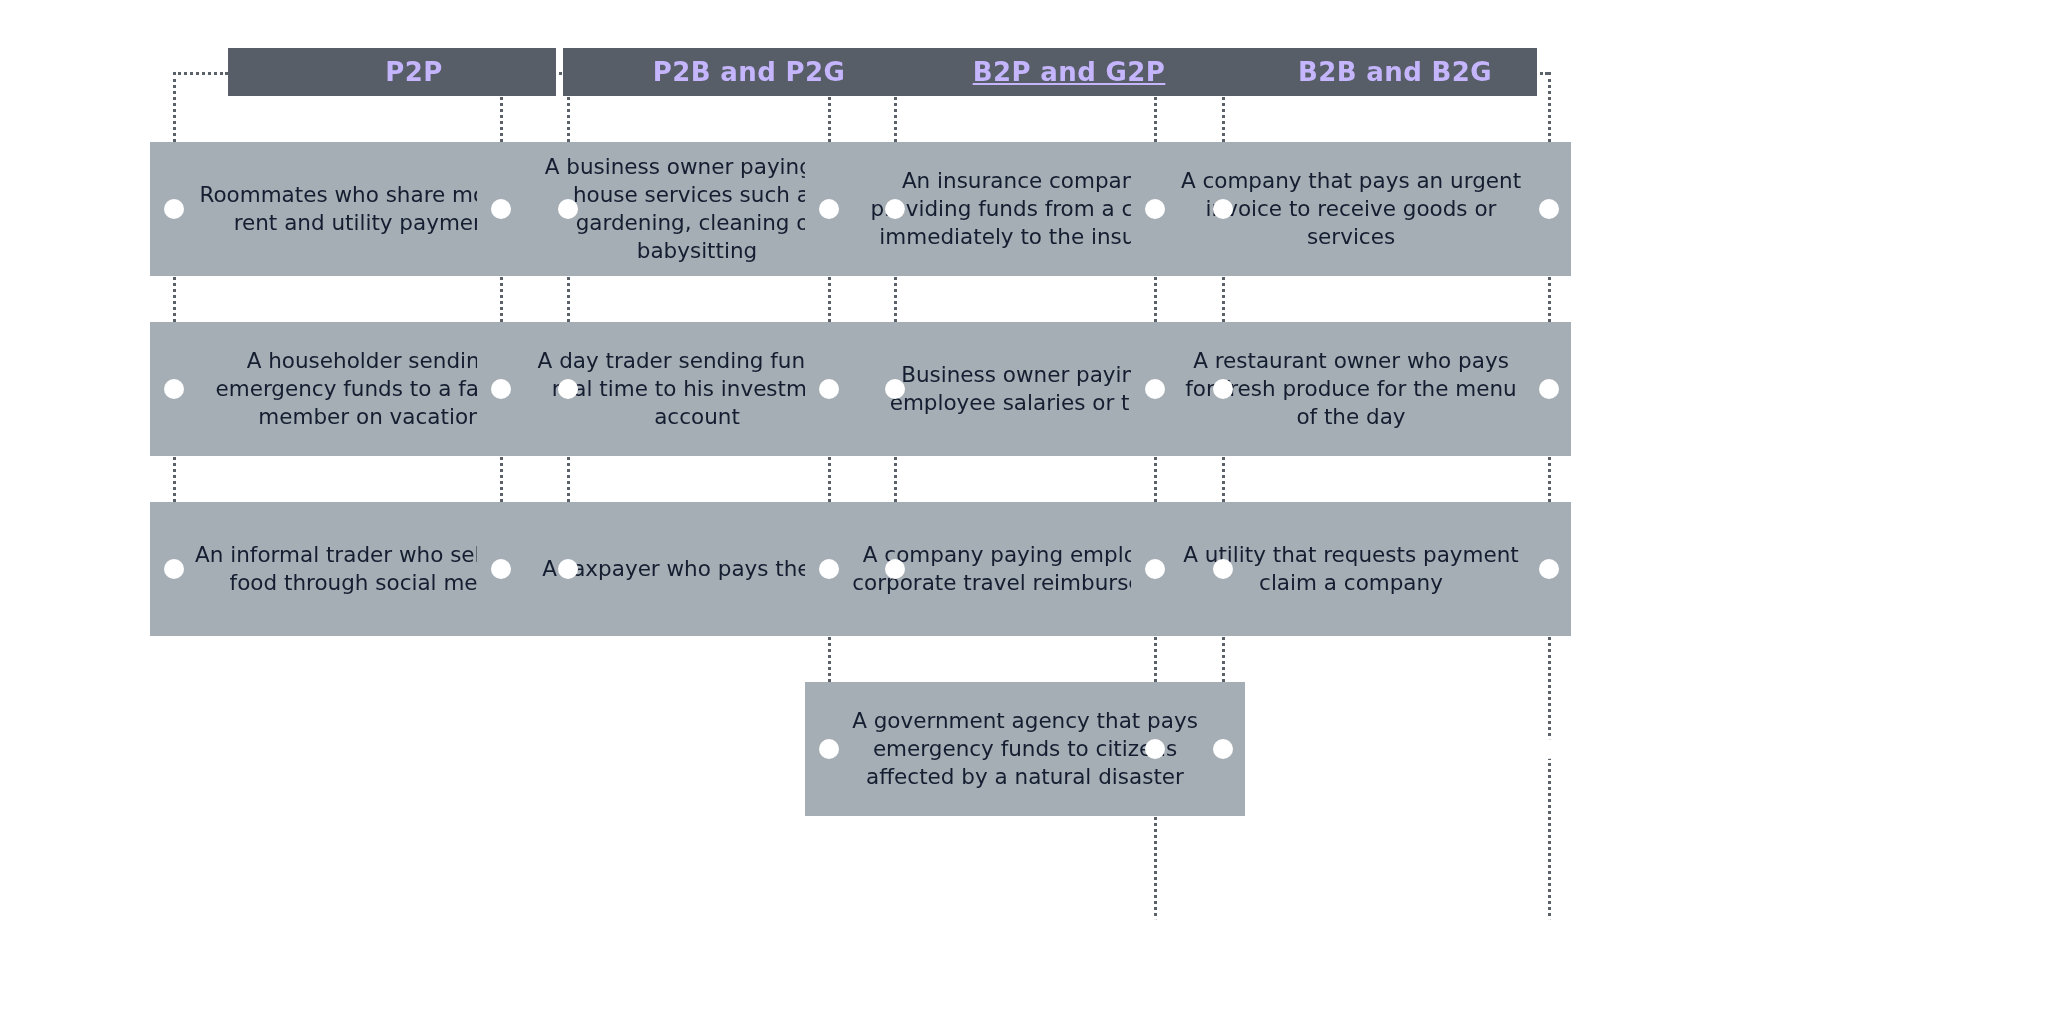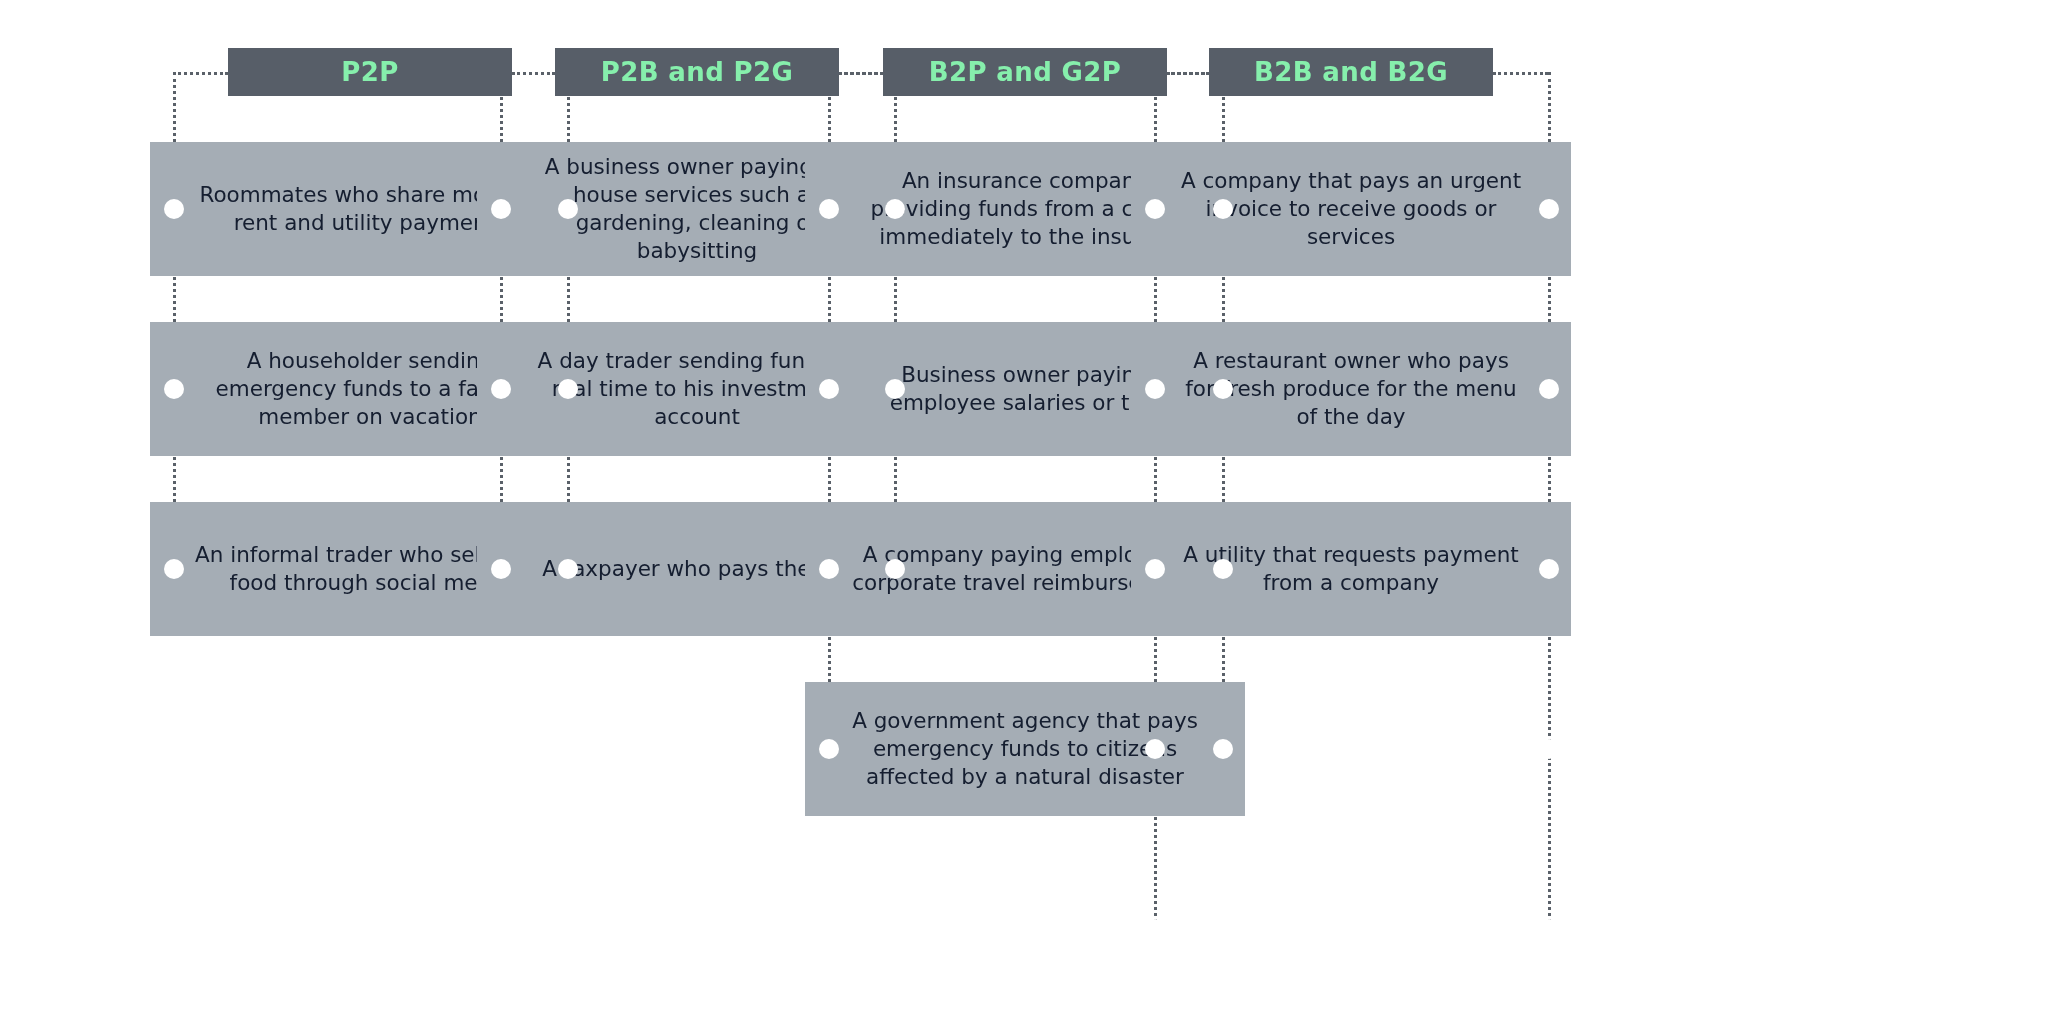--- a/index.html
+++ b/index.html
@@ -14,27 +14,28 @@
   .column{position:absolute;top:0;width:440px;}
 
   
   .col-header{
     position:absolute;
     left:78px;
     top:48px;
     width:284px;
     height:48px;
     background:#575E68;
-    color:#86efac;
+    color:#c4b5fd;
     font-size:26px;
     font-weight:bold;
     letter-spacing:.4px;
     display:flex;align-items:center;justify-content:center;
     z-index:5;
     white-space:nowrap;
+    padding-left:44px;
   }
 
   
   .rail{
     position:absolute;
     width:0;
     border-left:3px dotted #5a6169;
     z-index:1;
   }
   .rail-top{
@@ -100,21 +101,21 @@
       <div class="node" style="left: 14px; top: 379px;"></div>
       <div class="node" style="left: 408px; top: 379px;"></div>
       <div class="node" style="left: 14px; top: 559px;"></div>
       <div class="node" style="left: 408px; top: 559px;"></div>
     </div>
     <div class="column" style="left: 477px;">
       <div class="rail" style="left: 23px; top: 72px; height: 497px;"></div>
       <div class="rail" style="left: 417px; top: 72px; height: 497px;"></div>
       <div class="rail-top" style="left: 23px; top: 72px; width: 55px;"></div>
       <div class="rail-top" style="left: 362px; top: 72px; width: 55px;"></div>
-      <div class="col-header" style="left: 78px;">
+      <div class="col-header" style="left: 86px;">
         <span>P2B and P2G</span>
       </div>
       <div class="cards">
         <div class="card card-h3">
           <span class="card-text">A business owner paying for house services such as gardening, cleaning or babysitting</span>
         </div>
         <div class="card card-h3">
           <span class="card-text">A day trader sending funds in real time to his investment account</span>
         </div>
         <div class="card card-h3">
@@ -126,21 +127,21 @@
       <div class="node" style="left: 14px; top: 379px;"></div>
       <div class="node" style="left: 408px; top: 379px;"></div>
       <div class="node" style="left: 14px; top: 559px;"></div>
       <div class="node" style="left: 408px; top: 559px;"></div>
     </div>
     <div class="column" style="left: 805px;">
       <div class="rail" style="left: 23px; top: 72px; height: 677px;"></div>
       <div class="rail" style="left: 417px; top: 72px; height: 677px;"></div>
       <div class="rail-top" style="left: 23px; top: 72px; width: 55px;"></div>
       <div class="rail-top" style="left: 362px; top: 72px; width: 55px;"></div>
-      <div class="col-header" style="left: 78px;">
+      <div class="col-header" style="left: 78px; text-decoration: underline;">
         <span>B2P and G2P</span>
       </div>
       <div class="cards">
         <div class="card card-h4">
           <span class="card-text">An insurance company providing funds from a claim immediately to the insured</span>
         </div>
         <div class="card card-h4">
           <span class="card-text">Business owner paying employee salaries or tips</span>
         </div>
         <div class="card card-h4">
@@ -168,21 +169,21 @@
         <span>B2B and B2G</span>
       </div>
       <div class="cards">
         <div class="card card-h4">
           <span class="card-text">A company that pays an urgent invoice to receive goods or services</span>
         </div>
         <div class="card card-h4">
           <span class="card-text">A restaurant owner who pays for fresh produce for the menu of the day</span>
         </div>
         <div class="card card-h4">
-          <span class="card-text">A utility that requests payment from a company</span>
+          <span class="card-text">A utility that requests payment claim a company</span>
         </div>
       </div>
       <div class="node" style="left: 14px; top: 199px;"></div>
       <div class="node" style="left: 408px; top: 199px;"></div>
       <div class="node" style="left: 14px; top: 379px;"></div>
       <div class="node" style="left: 408px; top: 379px;"></div>
       <div class="node" style="left: 14px; top: 559px;"></div>
       <div class="node" style="left: 408px; top: 559px;"></div>
       <div class="node" style="left: 14px; top: 739px;"></div>
       <div class="node" style="left: 408px; top: 739px;"></div>

